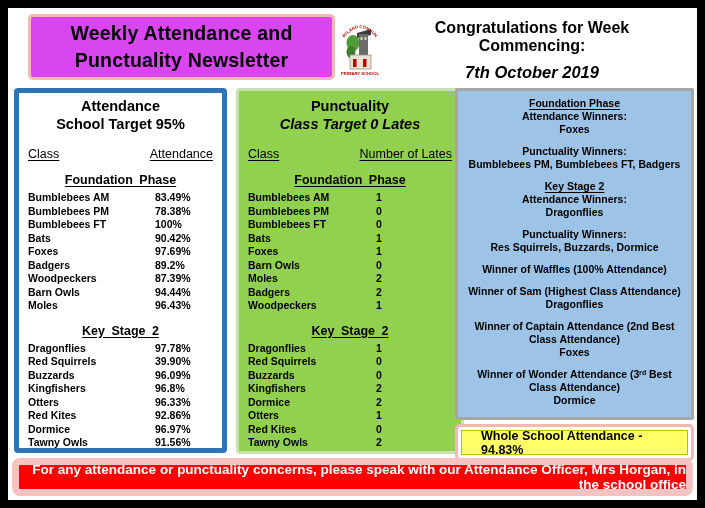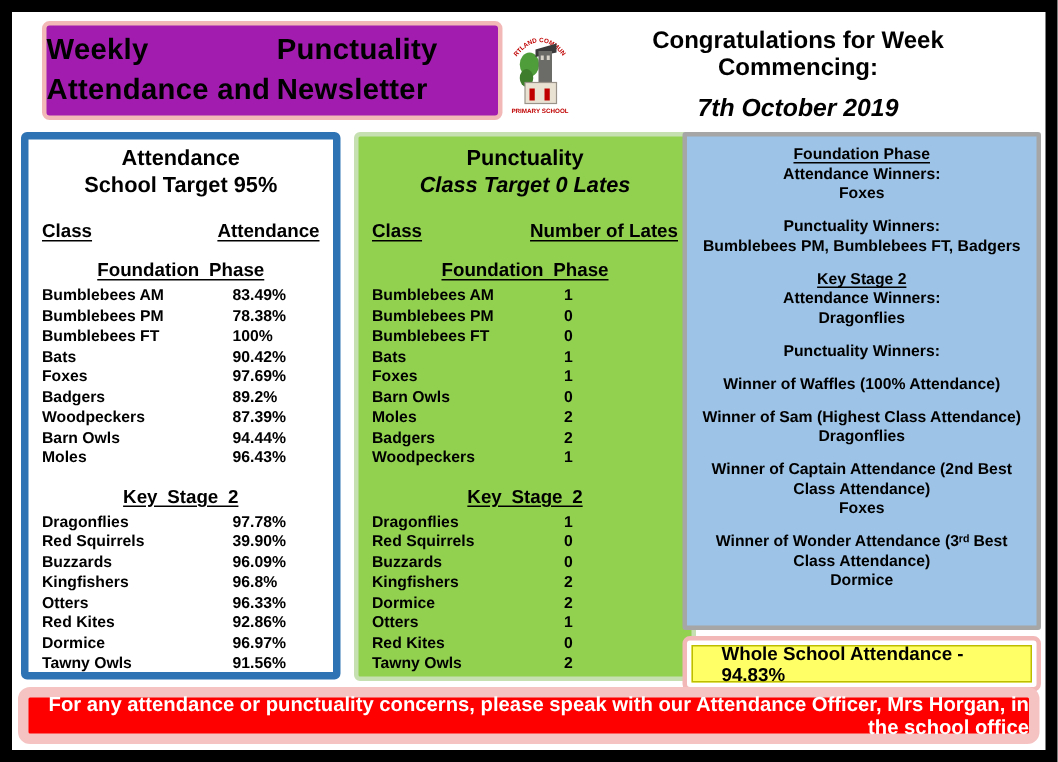--- a/index.html
+++ b/index.html
@@ -5,22 +5,22 @@
   * { margin:0; padding:0; box-sizing:border-box; }
   html,body { width:705px; height:508px; }
   body { font-family:"Liberation Sans", sans-serif; background:#fff; }
   .page {
     position:relative; width:705px; height:508px;
     border:8px solid #000; background:#fff; overflow:hidden;
   }
   
   .title-box {
     position:absolute; left:20px; top:6px; width:307px; height:66px;
-    background:#a21caf; border:3px solid #f2b8b8; border-radius:5px;
-    display:flex; flex-direction:row; justify-content:center; align-items:center;
+    background:#d946ef; border:3px solid #f2b8b8; border-radius:5px;
+    display:flex; flex-direction:column; justify-content:center; align-items:center;
   }
   .title-box .tl { font-size:19.5px; font-weight:bold; color:#000; line-height:27px; letter-spacing:.2px; }
   .logo {
     position:absolute; left:333px; top:7px; width:38px; height:65px;
   }
   .congrats { position:absolute; left:378px; top:11px; width:292px; text-align:center; }
   .congrats .c1 { font-size:16px; font-weight:bold; color:#000; }
   .congrats .c2 { font-size:16.5px; font-weight:bold; font-style:italic; color:#000; margin-top:8px; }
   
   .panel { position:absolute; top:80px; }
@@ -35,21 +35,21 @@
   .win-panel {
     left:447px; width:239px; height:332px; background:#9dc3e6;
     border:3px solid #a6a6a6; border-radius:2px; padding:6px 4px 0 4px;
     text-align:center;
   }
   .panel-title { text-align:center; font-size:14.5px; font-weight:bold; line-height:18px; color:#000; }
   .panel-subtitle { text-align:center; font-size:14.5px; font-weight:bold; line-height:18px; color:#000; }
   .pun-panel .panel-subtitle { font-style:italic; }
   .cols-header {
     display:flex; justify-content:space-between; padding:0 9px;
-    margin-top:14px; font-size:12.5px; font-weight:bold; line-height:15px;text-align:right;
+    margin-top:14px; font-size:12.5px; font-weight:normal; line-height:15px;text-align:right;
   }
   .cols-header span { text-decoration:underline; text-underline-offset:2px; }
   .section-header {
     text-align:center; margin-top:11px; font-size:12.5px; font-weight:bold; line-height:15px;
     text-decoration:underline; text-underline-offset:2px; word-spacing:3px;
   }
   .rows { margin-top:3px; }
   .row { position:relative; line-height:13.5px; font-size:10.5px; font-weight:bold; color:#000; }
   .row .row-label { padding-left:9px; }
   .att-panel .row .row-value { position:absolute; left:136px; top:0; }
@@ -182,20 +182,21 @@
       <div class="w-line">Foxes</div>
       <div class="w-gap"></div>
       <div class="w-line">Punctuality Winners:</div>
       <div class="w-line">Bumblebees PM, Bumblebees FT, Badgers</div>
       <div class="w-gap"></div>
       <div class="w-line w-underline">Key Stage 2</div>
       <div class="w-line">Attendance Winners:</div>
       <div class="w-line">Dragonflies</div>
       <div class="w-gap"></div>
       <div class="w-line">Punctuality Winners:</div>
+      <div class="w-line">Res Squirrels, Buzzards, Dormice</div>
       <div class="w-gap"></div>
       <div class="w-line">Winner of Waffles (100% Attendance)</div>
       <div class="w-gap"></div>
       <div class="w-line">Winner of Sam (Highest Class Attendance)</div>
       <div class="w-line">Dragonflies</div>
       <div class="w-gap"></div>
       <div class="w-line">Winner of Captain Attendance (2nd Best Class Attendance)</div>
       <div class="w-line">Foxes</div>
       <div class="w-gap"></div>
       <div class="w-line">Winner of Wonder Attendance (3ʳᵈ Best Class Attendance)</div>

